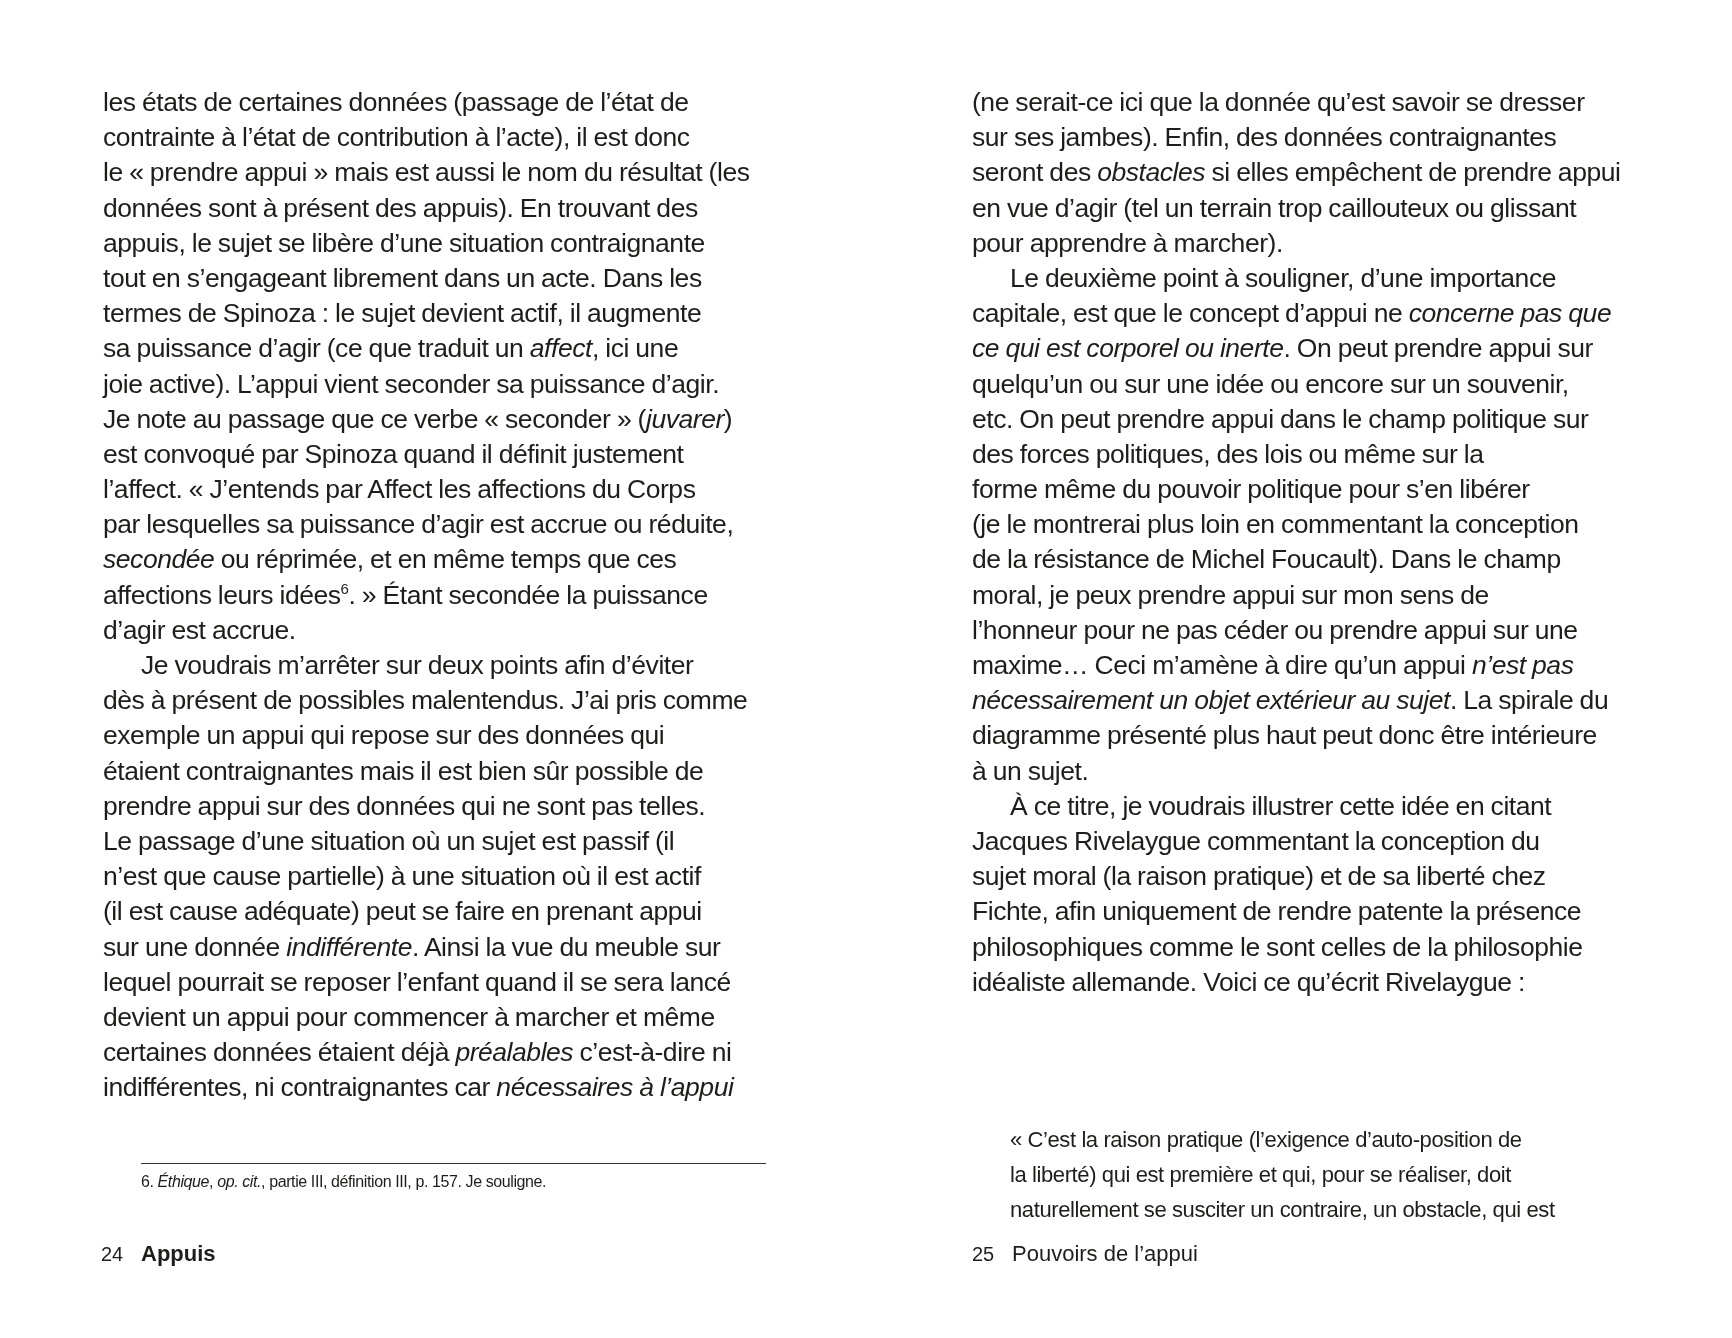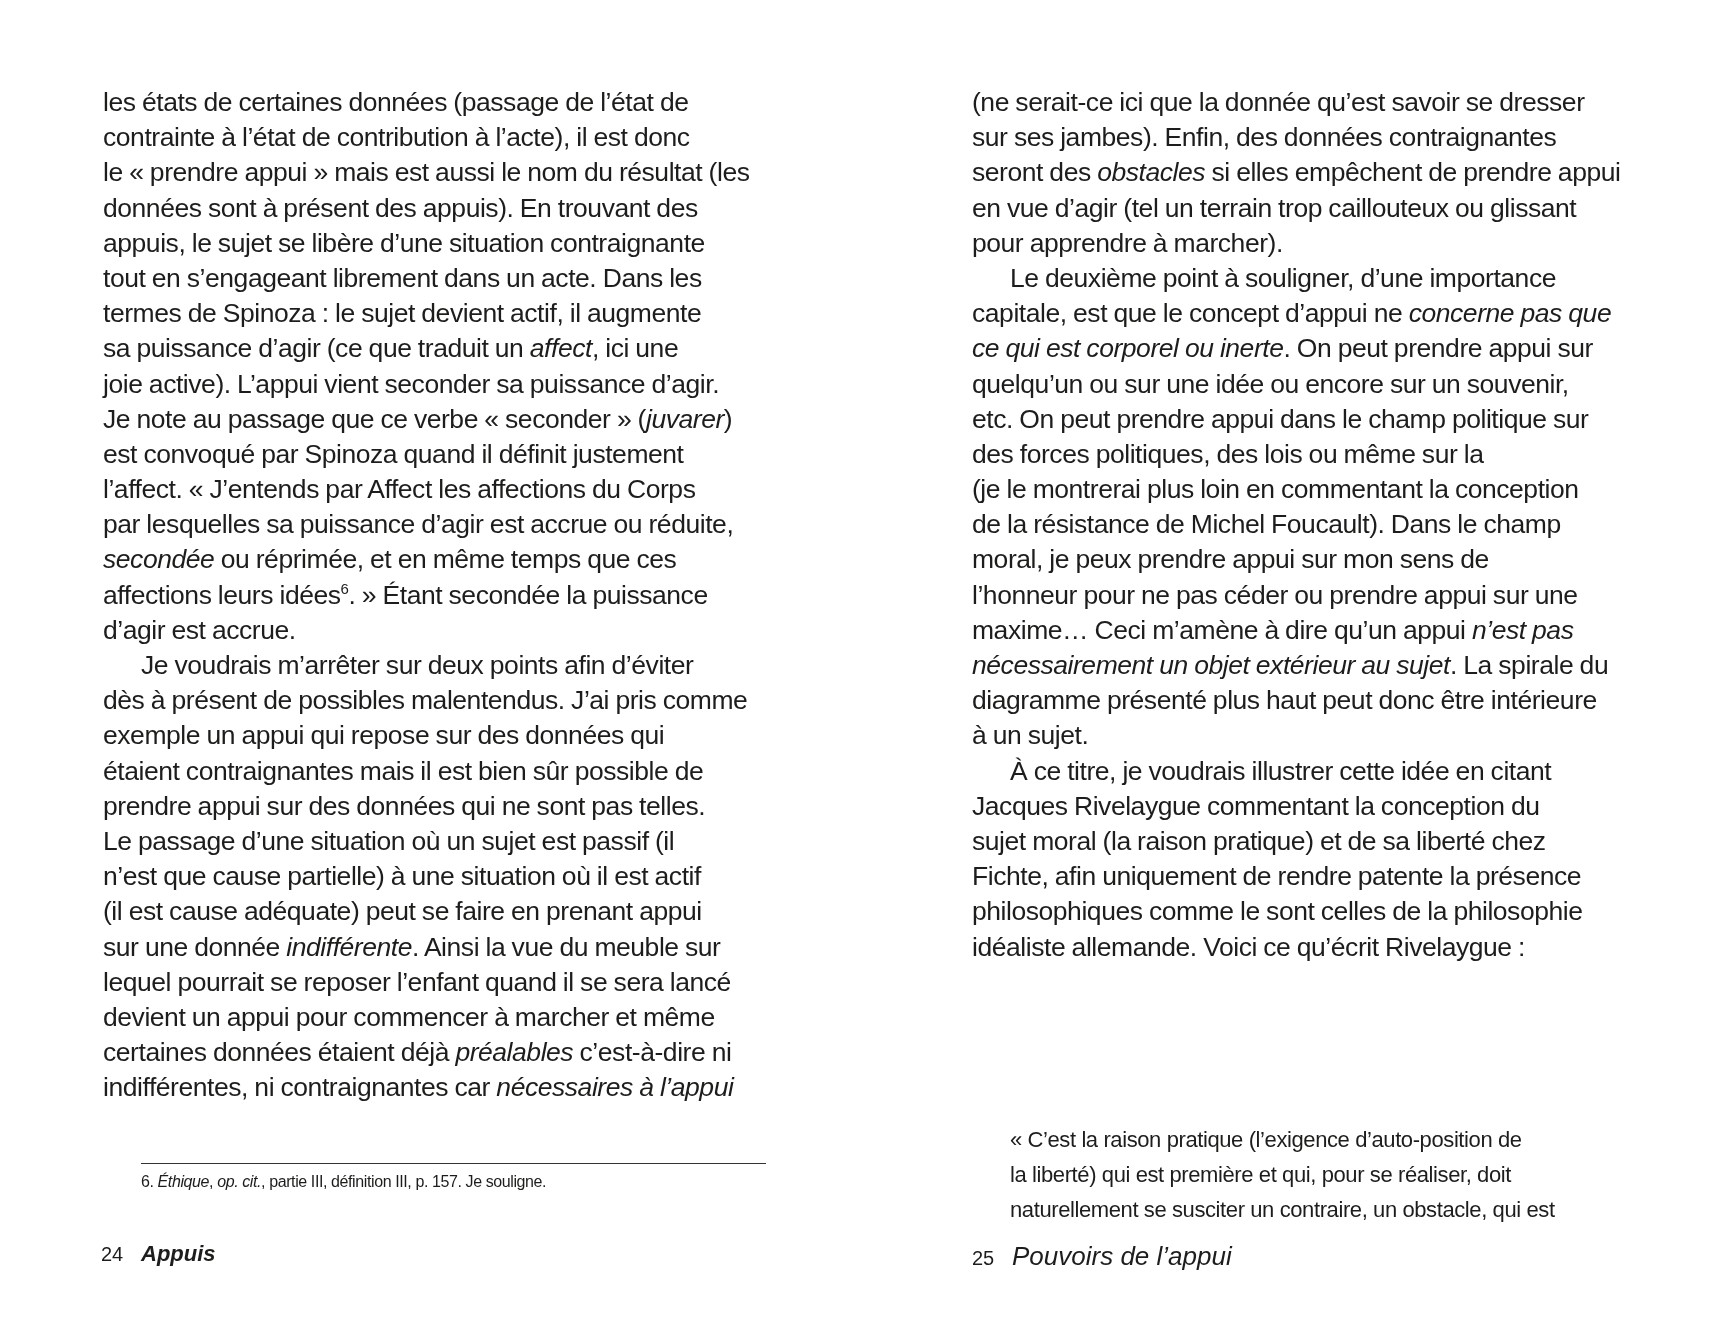--- a/index.html
+++ b/index.html
@@ -43,22 +43,22 @@
   .footnote {
     position: absolute; left: 141px; top: 1168px;
     font-size: 16px; letter-spacing: -0.4px; white-space: nowrap;
   }
   .folio {
     position: absolute; top: 1236px; font-size: 20px; white-space: nowrap;
   }
   .page-left .folio { left: 101px; }
   .page-right .folio { left: 106px; }
   .folio-num { display: inline-block; width: 40px; }
-  .running-head-left { font-style: italic; font-weight: bold; font-size: 22px; }
-  .running-head-right { font-style: italic; font-size: 26px; }
+  .running-head-left { font-weight: bold; font-size: 22px; }
+  .running-head-right { font-size: 22px; }
 </style>
 </head>
 <body>
 
 <div class="page page-left">
   <div class="body-text" id="left-body">
       <span class="line"><span>les états de certaines données (passage de l’état de</span></span>
       <span class="line"><span>contrainte à l’état de contribution à l’acte), il est donc</span></span>
       <span class="line"><span>le « prendre appui » mais est aussi le nom du résultat (les</span></span>
       <span class="line"><span>données sont à présent des appuis). En trouvant des</span></span>
@@ -101,20 +101,21 @@
       <span class="line"><span>sur ses jambes). Enfin, des données contraignantes</span></span>
       <span class="line"><span>seront des </span><em>obstacles</em><span> si elles empêchent de prendre appui</span></span>
       <span class="line"><span>en vue d’agir (tel un terrain trop caillouteux ou glissant</span></span>
       <span class="line"><span>pour apprendre à marcher).</span></span>
       <span class="line indent"><span>Le deuxième point à souligner, d’une importance</span></span>
       <span class="line"><span>capitale, est que le concept d’appui ne </span><em>concerne pas que</em></span>
       <span class="line"><em>ce qui est corporel ou inerte</em><span>. On peut prendre appui sur</span></span>
       <span class="line"><span>quelqu’un ou sur une idée ou encore sur un souvenir,</span></span>
       <span class="line"><span>etc. On peut prendre appui dans le champ politique sur</span></span>
       <span class="line"><span>des forces politiques, des lois ou même sur la</span></span>
+      <span class="line"><span>forme même du pouvoir politique pour s’en libérer</span></span>
       <span class="line"><span>(je le montrerai plus loin en commentant la conception</span></span>
       <span class="line"><span>de la résistance de Michel Foucault). Dans le champ</span></span>
       <span class="line"><span>moral, je peux prendre appui sur mon sens de</span></span>
       <span class="line"><span>l’honneur pour ne pas céder ou prendre appui sur une</span></span>
       <span class="line"><span>maxime… Ceci m’amène à dire qu’un appui </span><em>n’est pas</em></span>
       <span class="line"><em>nécessairement un objet extérieur au sujet</em><span>. La spirale du</span></span>
       <span class="line"><span>diagramme présenté plus haut peut donc être intérieure</span></span>
       <span class="line"><span>à un sujet.</span></span>
       <span class="line indent"><span>À ce titre, je voudrais illustrer cette idée en citant</span></span>
       <span class="line"><span>Jacques Rivelaygue commentant la conception du</span></span>

